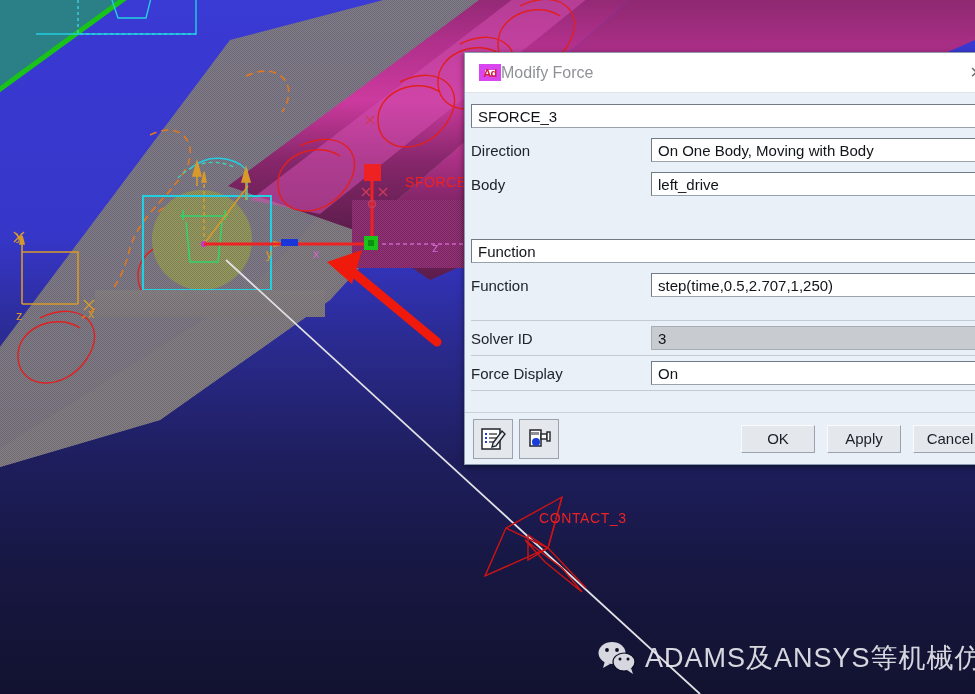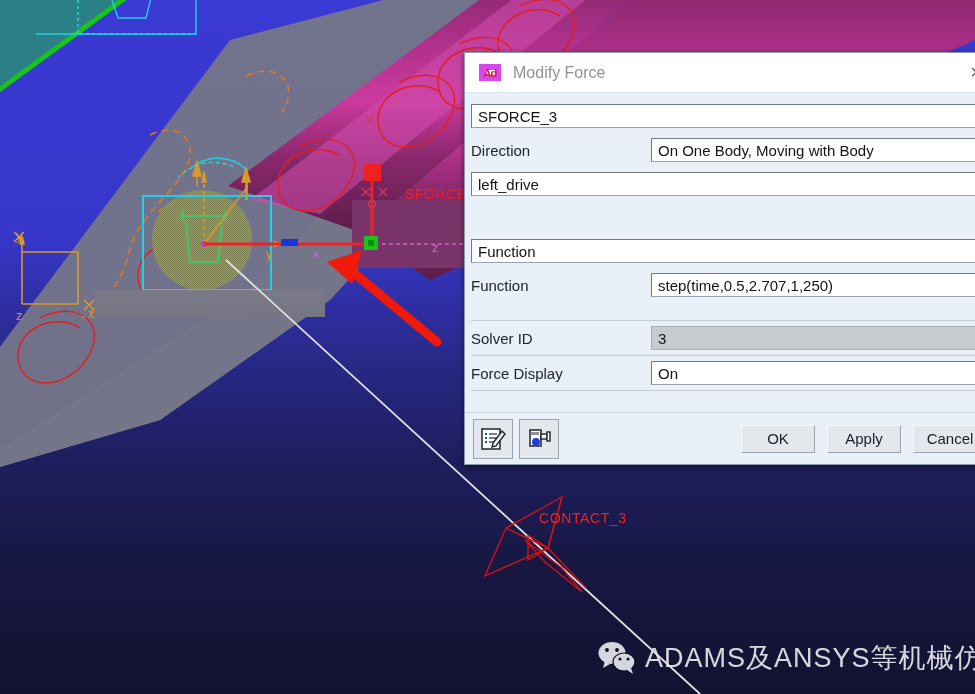--- a/index.html
+++ b/index.html
@@ -57,21 +57,20 @@
     border: 6px solid #d946ef;
     color: #d4213d;
     font-size: 11px;
     font-weight: bold;
     display: flex; align-items: center; justify-content: center;
     box-sizing: border-box;
     background: #fff;
     letter-spacing: -0.5px;
   }
   #dlg-title {
-    margin-left: 12px;
     font-size: 16px;
     color: #8f9196;
     white-space: nowrap;
     text-align: center;
   }
   #close-icon {
     margin-left: auto;
     color: #6a6d73;
     font-size: 16px;
     cursor: pointer;
@@ -340,21 +339,21 @@
         <path d="M 528,535 L 548,548 L 528,560 Z"></path>
         <path d="M 548,548 L 586,588"></path>
       </g>
 
       <g>
         <path d="M 437,342 L 348,268" stroke="#f01a0c" stroke-width="9" stroke-linecap="round" fill="none"></path>
         <polygon points="327,262 362,250 352,284" fill="#f01a0c"></polygon>
       </g>
     </svg>
 
-    <div class="vp-label" style="left:405px; top:186px;">SFORCE</div>
+    <div class="vp-label" style="left:405px; top:174px;">SFORCE</div>
     <div class="vp-label" style="left:539px; top:469px;margin-top:41px;">CONTACT_3</div>
 
     <div class="vp-label" style="left:88px; top:306px; color:#d79a2b; font-size:13px;">x</div>
     <div class="vp-label" style="left:16px; top:228px; color:#d79a2b; font-size:13px;">y</div>
     <div class="vp-label" style="left:16px; top:308px; color:#d79a2b; font-size:13px;">z</div>
     <div class="vp-label" style="left:313px; top:246px; color:#cc66cc; font-size:13px;">x</div>
     <div class="vp-label" style="left:266px; top:246px; color:#d79a2b; font-size:13px;">y</div>
     <div class="vp-label" style="left:432px; top:240px; color:#cc66cc; font-size:13px;">z</div>
   </div>
 
@@ -377,20 +376,21 @@
       </div>
 
       <div class="row">
         <div class="lbl">Direction</div>
         <div class="fieldwrap">
           <div class="field">On One Body, Moving with Body</div>
         </div>
       </div>
 
       <div class="row">
+        <div class="lbl">Body</div>
         <div class="fieldwrap">
           <div class="field">left_drive</div>
         </div>
       </div>
 
       <div class="spacer-row"></div>
 
       <div class="row">
         <div class="fieldwrap">
           <div class="field">Function</div>

